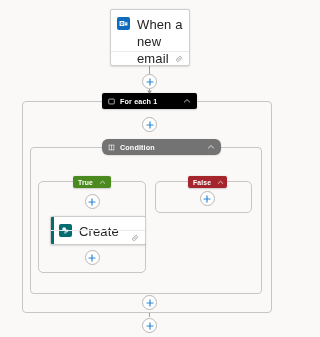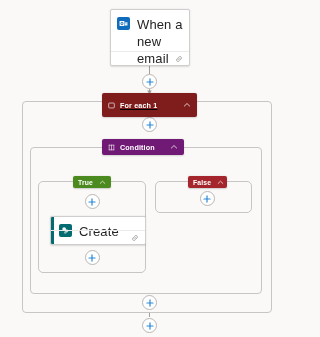--- a/index.html
+++ b/index.html
@@ -168,21 +168,21 @@
   </div>
 
   <div class="plus" style="left:142px;top:74px;">
     <svg width="8" height="8" viewBox="0 0 10 10" xmlns="http://www.w3.org/2000/svg">
       <path d="M5 1.2 V8.8 M1.2 5 H8.8" stroke="#2b88d8" stroke-width="1.5" stroke-linecap="round"></path>
     </svg>
   </div>
 
   <div class="scope-box" style="left:22px;top:101px;width:250px;height:212px;"></div>
 
-  <div class="scope-header" style="left:102px;top:93px;width:95px;height:24px;background:#7f1d1d;text-decoration:underline;">
+  <div class="scope-header" style="left:102px;top:93px;width:95px;height:16px;background:#000000;text-decoration:underline;">
     <span class="hdr-icon">
       <svg width="7" height="7" viewBox="0 0 12 12" xmlns="http://www.w3.org/2000/svg">
         <rect x="1.2" y="1.8" width="9.6" height="8.4" rx="1.2" fill="none" stroke="#ffffff" stroke-width="1.1"></rect>
       </svg>
     </span>
     <span class="hdr-label">For each 1</span>
     <span class="hdr-chev">
       <svg width="8" height="8" viewBox="0 0 12 12" xmlns="http://www.w3.org/2000/svg">
         <path d="M2 7.6 L6 3.8 L10 7.6" fill="none" stroke="#ffffff" stroke-width="1.1" stroke-linecap="round" stroke-linejoin="round"></path>
       </svg>
@@ -190,21 +190,21 @@
   </div>
 
   <div class="plus" style="left:142px;top:117px;">
     <svg width="8" height="8" viewBox="0 0 10 10" xmlns="http://www.w3.org/2000/svg">
       <path d="M5 1.2 V8.8 M1.2 5 H8.8" stroke="#2b88d8" stroke-width="1.5" stroke-linecap="round"></path>
     </svg>
   </div>
 
   <div class="scope-box" style="left:30px;top:147px;width:232px;height:147px;"></div>
 
-  <div class="scope-header" style="left:102px;top:139px;width:82px;height:16px;background:#701a75;">
+  <div class="scope-header" style="left:102px;top:139px;width:119px;height:16px;background:#737373;border-radius:6px;">
     <span class="hdr-icon">
       <svg width="7" height="7" viewBox="0 0 12 12" xmlns="http://www.w3.org/2000/svg">
         <path d="M2 2 V10 M10 2 V10 M2 2 H10 M2 10 H10 M6 2 V10" stroke="#ffffff" stroke-width="1" stroke-linecap="round"></path>
       </svg>
     </span>
     <span class="hdr-label">Condition</span>
     <span class="hdr-chev">
       <svg width="8" height="8" viewBox="0 0 12 12" xmlns="http://www.w3.org/2000/svg">
         <path d="M2 7.6 L6 3.8 L10 7.6" fill="none" stroke="#ffffff" stroke-width="1.1" stroke-linecap="round" stroke-linejoin="round"></path>
       </svg>

